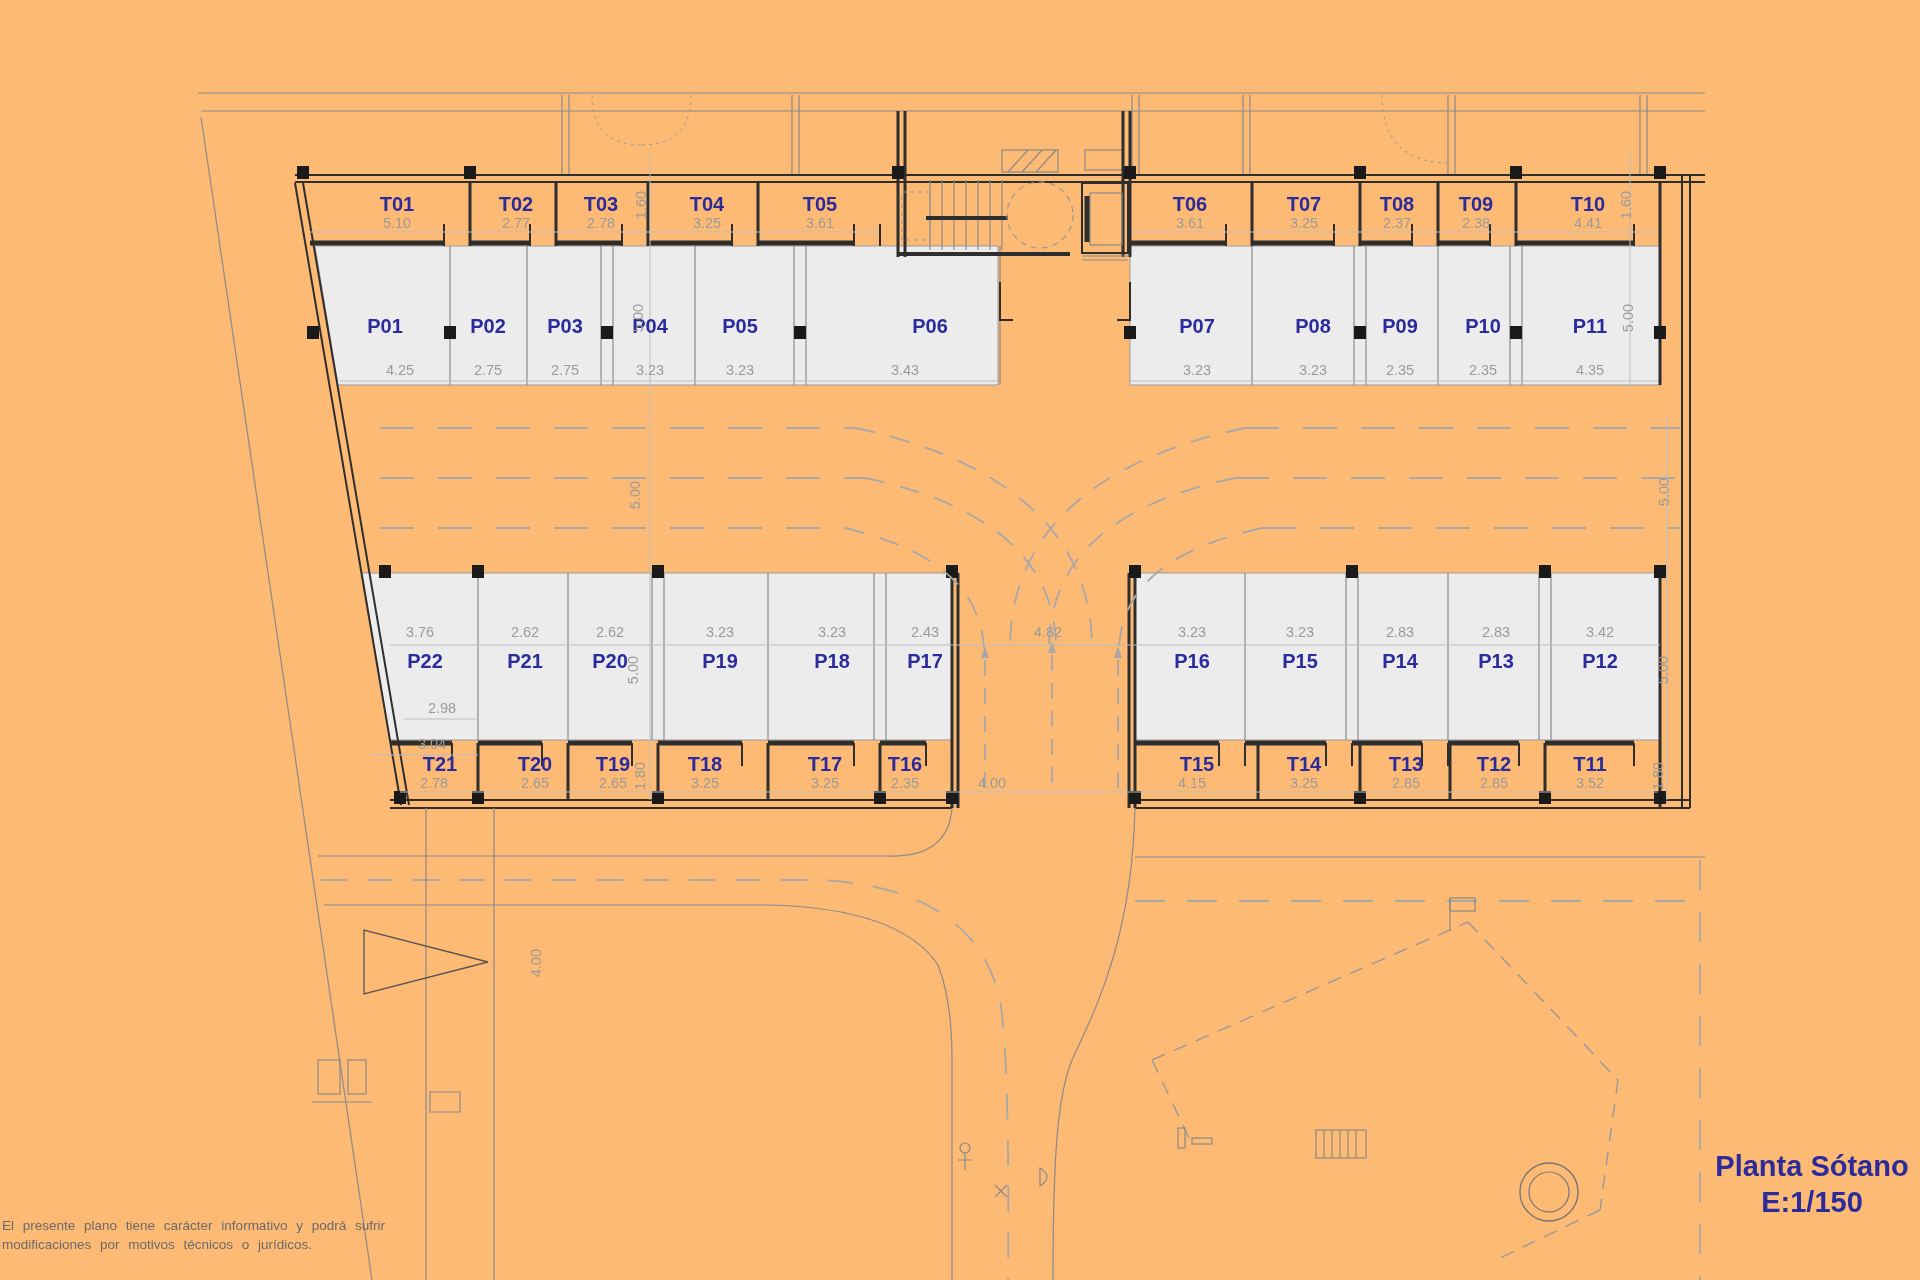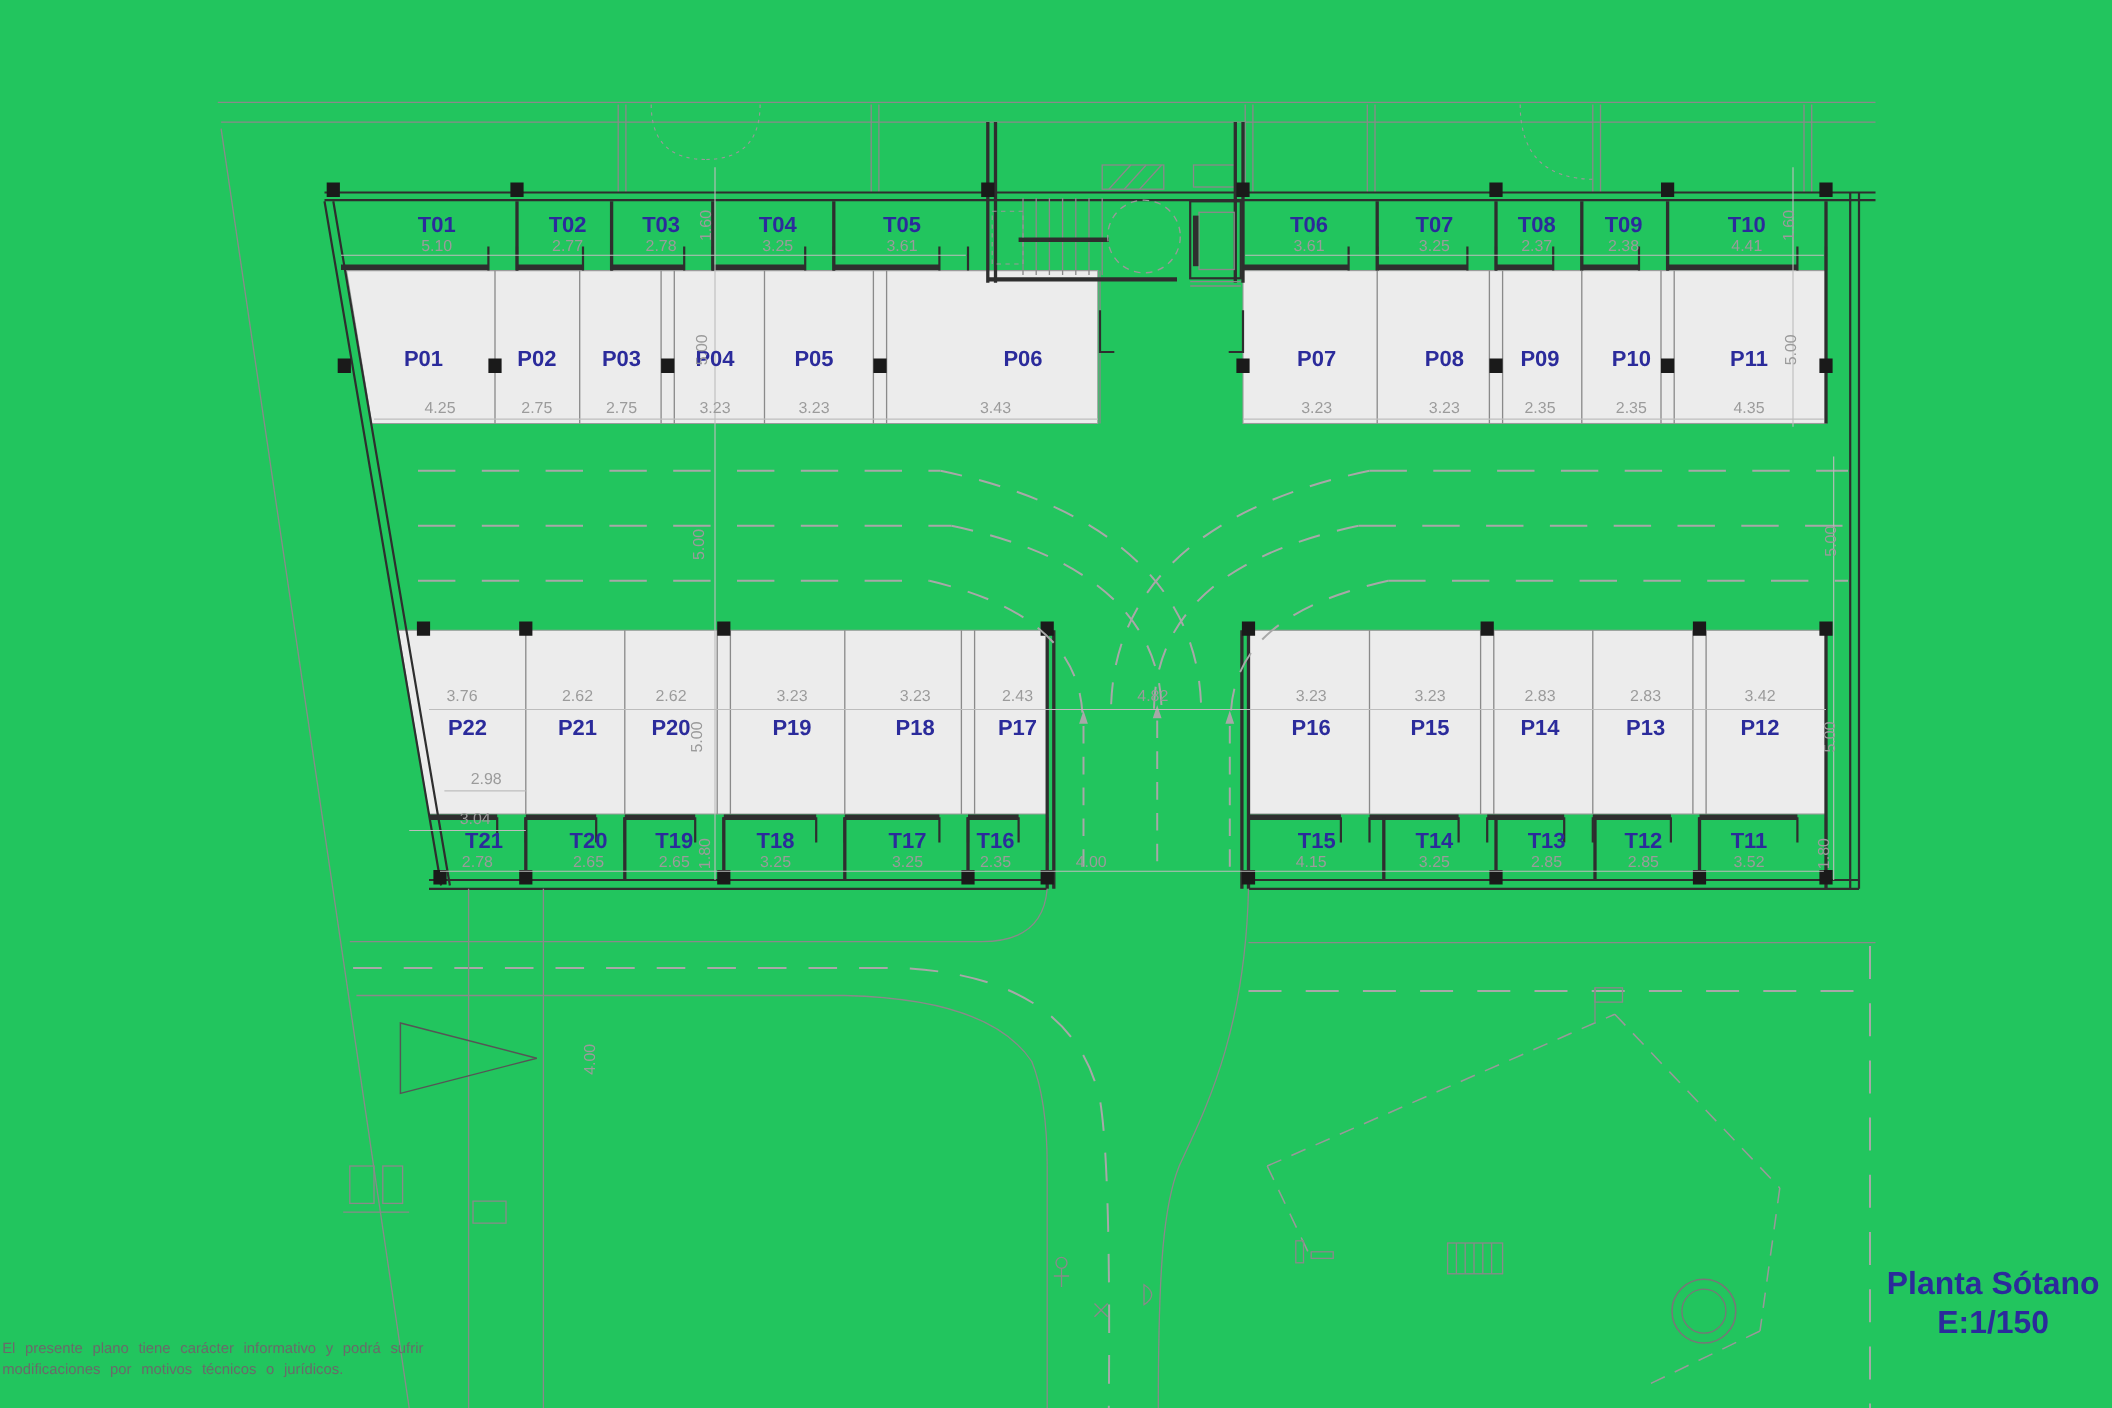--- a/index.html
+++ b/index.html
@@ -1,16 +1,16 @@
 <!DOCTYPE html>
 <html><head>
 <meta charset="utf-8">
 <style>
   html,body{margin:0;padding:0;background:#ffffff;}
-  .canvas{position:relative;width:1920px;height:1280px;background:#22c55e;overflow:hidden;
+  .canvas{position:relative;width:1920px;height:1280px;background:#fdba74;overflow:hidden;
           font-family:"Liberation Sans",sans-serif;}
   svg{position:absolute;left:0;top:0;}
   .lbl{font:700 20px "Liberation Sans",sans-serif;fill:#2b2b9b;text-anchor:middle;}
   .dim{font:400 14.5px "Liberation Sans",sans-serif;fill:#9b9b9b;text-anchor:middle;}
   .ttl{font:700 29px "Liberation Sans",sans-serif;fill:#2b2b9b;text-anchor:middle;}
   .disc{font:400 13.5px "Liberation Sans",sans-serif;fill:#6a6a6a;word-spacing:5px;}
   .wall{stroke:#2e2e2e;fill:none;}
   .thin{stroke:#8a8a8a;fill:none;stroke-width:1.2;}
   .dimline{stroke:#bdbdbd;fill:none;stroke-width:1;}
   .dash{stroke:#a8a8a8;fill:none;stroke-width:1.8;}

